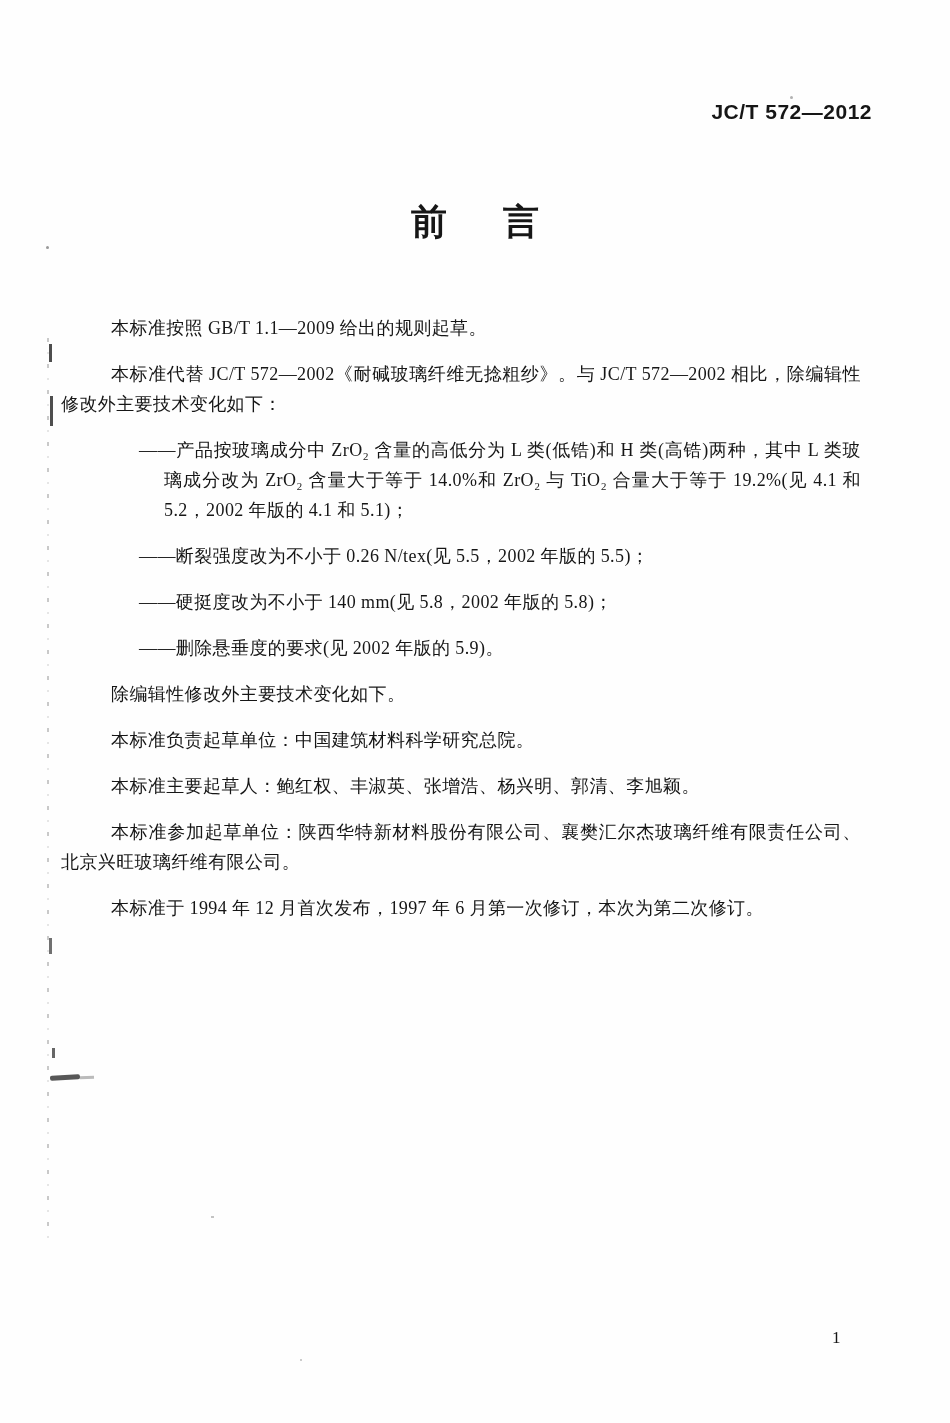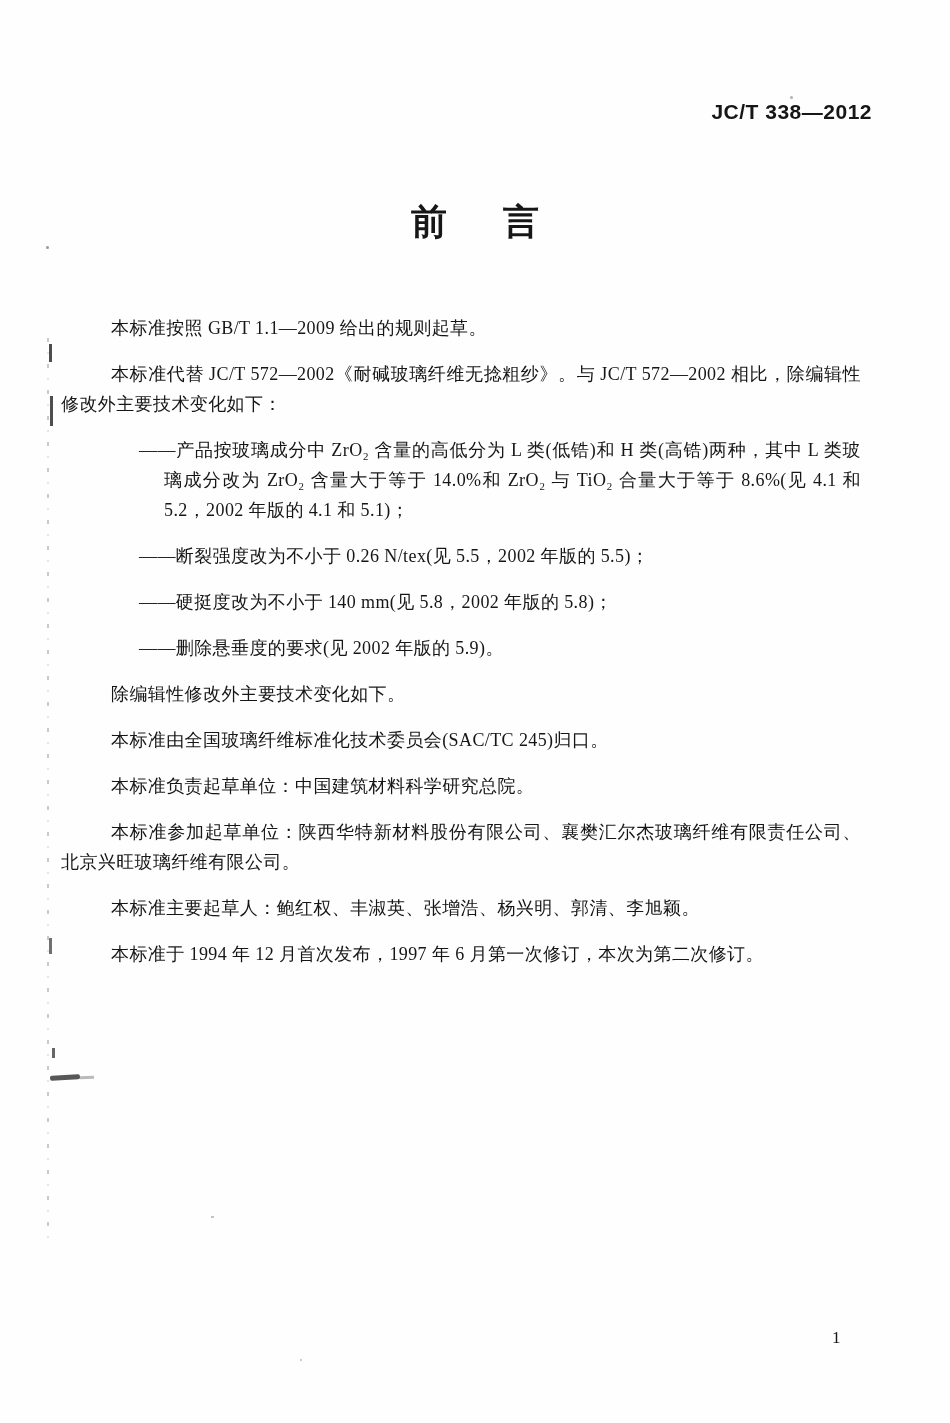--- a/index.html
+++ b/index.html
@@ -109,36 +109,35 @@
   .speck-1 { position:absolute; left:46px;  top:246px;  width:3px; height:3px; background:#555; border-radius:50%; opacity:.6; }
   .speck-2 { position:absolute; left:790px; top:96px;   width:3px; height:3px; background:#666; border-radius:50%; opacity:.5; }
   .speck-3 { position:absolute; left:211px; top:1216px; width:3px; height:2px; background:#888; opacity:.5; }
   .speck-4 { position:absolute; left:300px; top:1359px; width:2px; height:2px; background:#999; opacity:.5; }
 </style>
 </head>
 <body>
 
 <div class="page">
 
-  <div class="doc-number">JC/T 338—2012</div>
+  <div class="doc-number">JC/T 572—2012</div>
 
   <div class="page-title">前言</div>
 
   <div class="body-text">
     <p class="indent">本标准按照 GB/T 1.1—2009 给出的规则起草。</p>
     <p class="indent">本标准代替 JC/T 572—2002《耐碱玻璃纤维无捻粗纱》。与 JC/T 572—2002 相比，除编辑性修改外主要技术变化如下：</p>
-    <p class="change-item">——产品按玻璃成分中 ZrO₂ 含量的高低分为 L 类(低锆)和 H 类(高锆)两种，其中 L 类玻璃成分改为 ZrO₂ 含量大于等于 14.0%和 ZrO₂ 与 TiO₂ 合量大于等于 8.6%(见 4.1 和 5.2，2002 年版的 4.1 和 5.1)；</p>
+    <p class="change-item">——产品按玻璃成分中 ZrO₂ 含量的高低分为 L 类(低锆)和 H 类(高锆)两种，其中 L 类玻璃成分改为 ZrO₂ 含量大于等于 14.0%和 ZrO₂ 与 TiO₂ 合量大于等于 19.2%(见 4.1 和 5.2，2002 年版的 4.1 和 5.1)；</p>
     <p class="change-item">——断裂强度改为不小于 0.26 N/tex(见 5.5，2002 年版的 5.5)；</p>
     <p class="change-item">——硬挺度改为不小于 140 mm(见 5.8，2002 年版的 5.8)；</p>
     <p class="change-item">——删除悬垂度的要求(见 2002 年版的 5.9)。</p>
     <p class="indent">除编辑性修改外主要技术变化如下。</p>
-    <p class="indent">本标准由全国玻璃纤维标准化技术委员会(SAC/TC 245)归口。</p>
     <p class="indent">本标准负责起草单位：中国建筑材料科学研究总院。</p>
+    <p class="indent">本标准主要起草人：鲍红权、丰淑英、张增浩、杨兴明、郭清、李旭颖。</p>
     <p class="indent">本标准参加起草单位：陕西华特新材料股份有限公司、襄樊汇尔杰玻璃纤维有限责任公司、北京兴旺玻璃纤维有限公司。</p>
-    <p class="indent">本标准主要起草人：鲍红权、丰淑英、张增浩、杨兴明、郭清、李旭颖。</p>
     <p class="indent">本标准于 1994 年 12 月首次发布，1997 年 6 月第一次修订，本次为第二次修订。</p>
   </div>
 
   <div class="page-number">1</div>
 
   <div class="gutter-line"></div>
   <div class="tick-1"></div>
   <div class="tick-2"></div>
   <div class="tick-3"></div>
   <div class="tick-4"></div>

